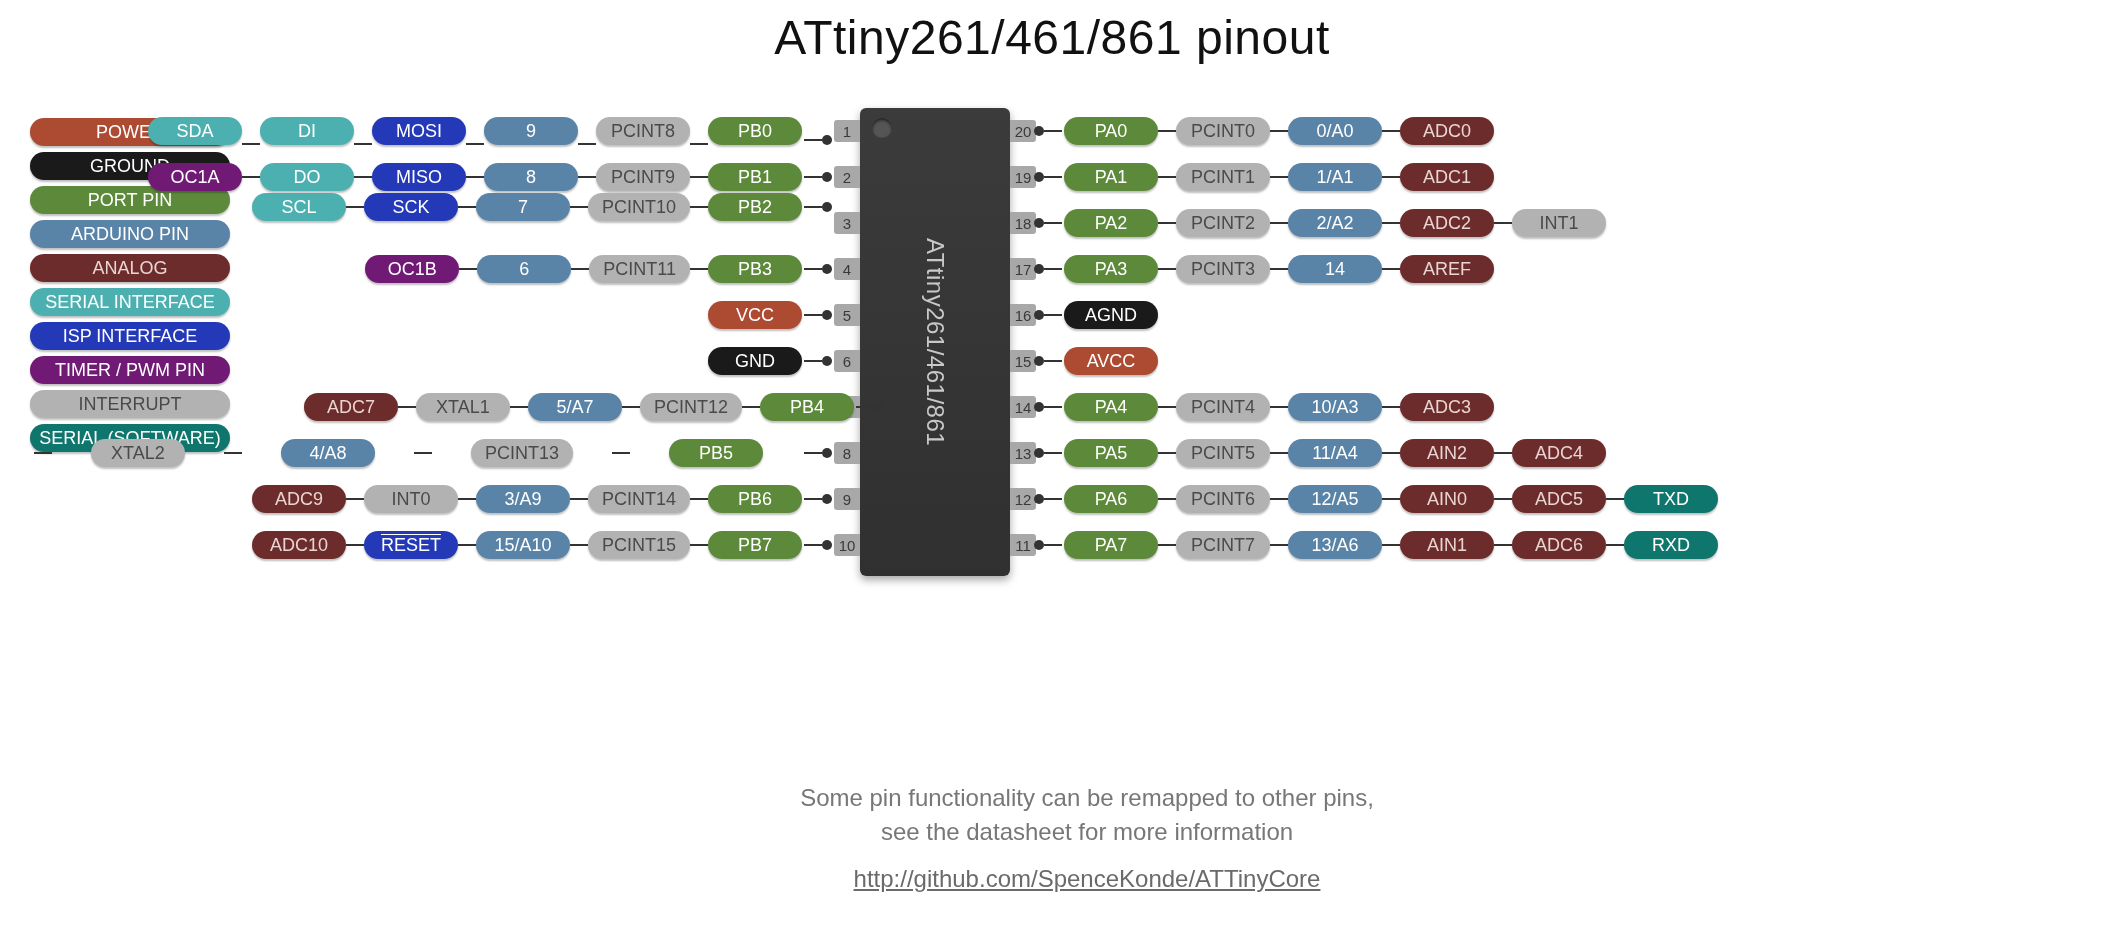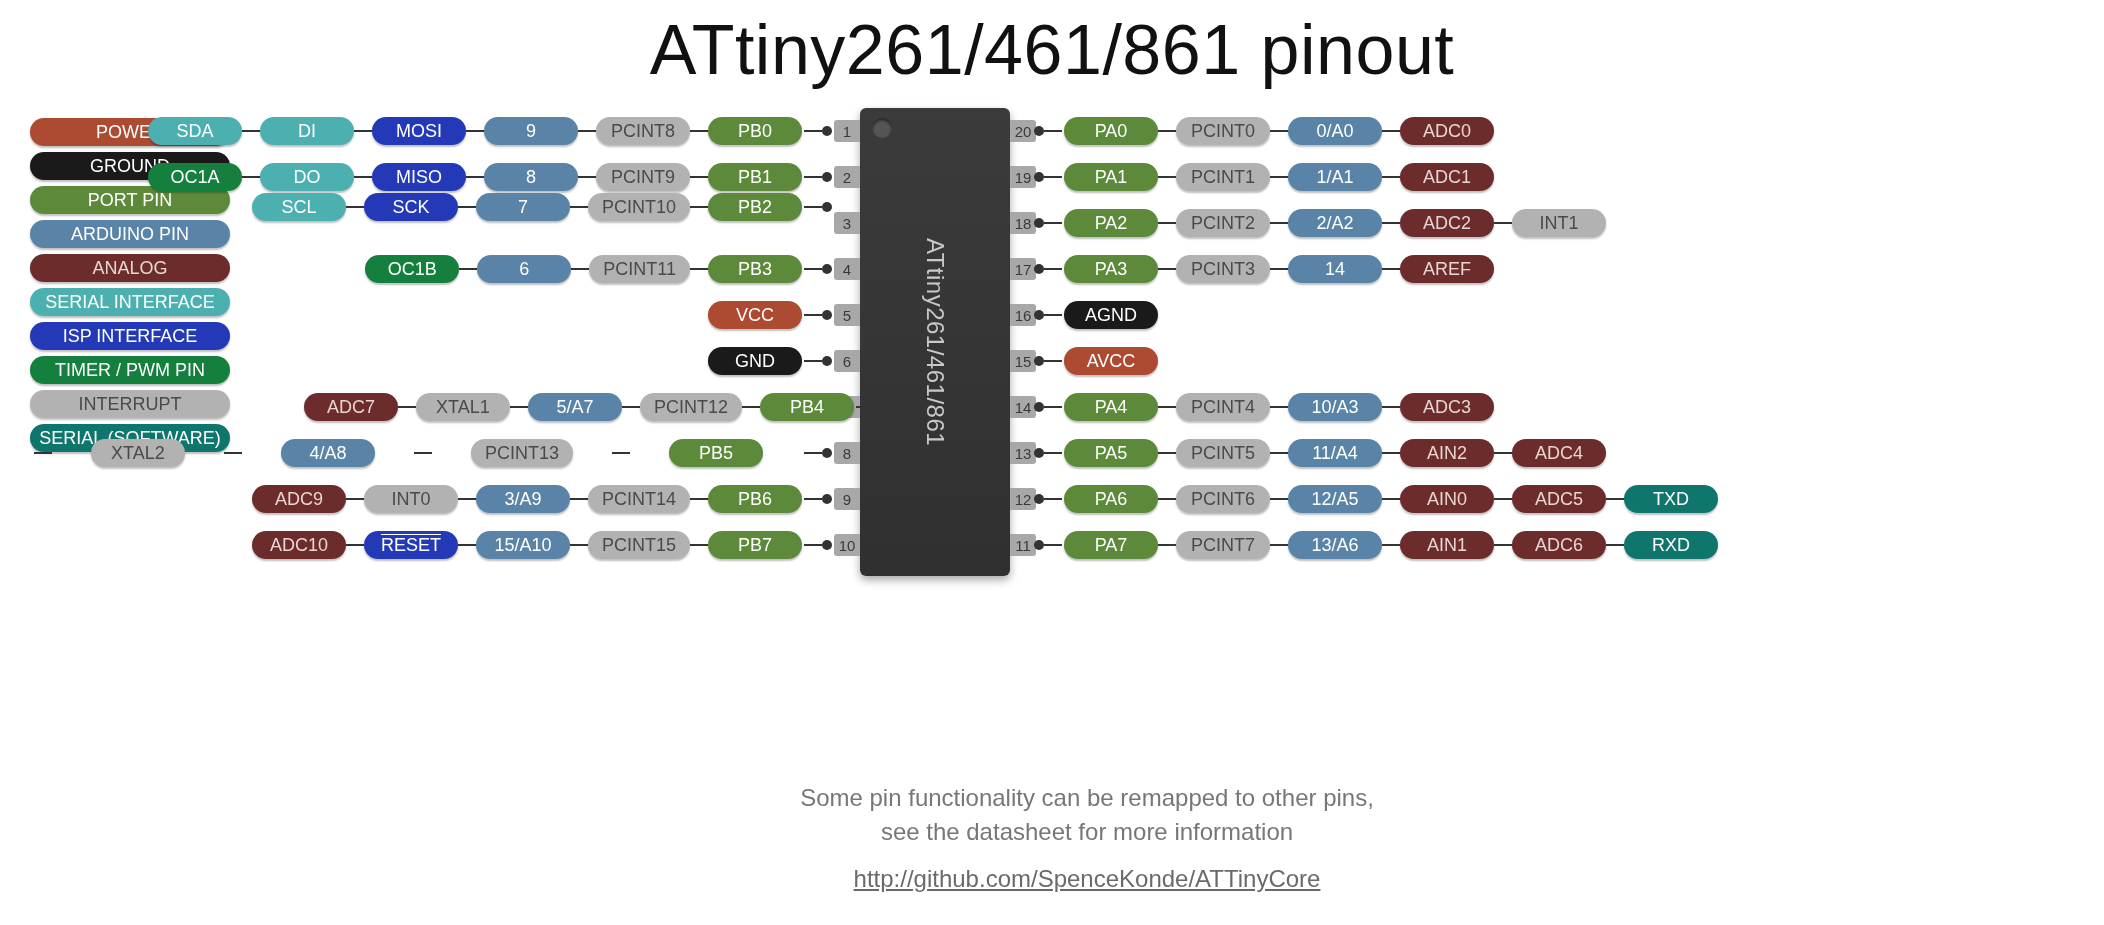--- a/index.html
+++ b/index.html
@@ -14,21 +14,21 @@
     position: relative;
     width: 2104px;
     height: 925px;
   }
   .title {
     position: absolute;
     top: 10px;
     left: 0;
     width: 2104px;
     text-align: center;
-    font-size: 70px;
+    font-size: 48px;
     font-weight: 300;
     letter-spacing: 0.5px;
     color: #111;
   }
   .footer {
     position: absolute;
     bottom: 30px;
     left: 0;
     width: 2104px;
     text-align: center;
@@ -73,21 +73,21 @@
   }
   .legend .pill { width: 200px; padding:0; }
 
   .c-power   { background:#ad4a32; }
   .c-ground  { background:#1a1a1a; }
   .c-port    { background:#5d8a3a; }
   .c-arduino { background:#5984a8; }
   .c-analog  { background:#6c2c2b; color:#e9d5d3; }
   .c-serial  { background:#4db0b0; }
   .c-isp     { background:#2439b8; }
-  .c-timer   { background:#15803d; }
+  .c-timer   { background:#701a75; }
   .c-int     { background:#b2b2b2; color:#4a4a4a; }
   .c-sw      { background:#0f766e; }
 
   .overline { text-decoration: overline; }
 
   
   .chip {
     position: absolute;
     top: 108px;
     left: 860px;
@@ -197,21 +197,21 @@
       <div class="pinbox right" style="top: 288px;">14</div>
       <div class="pinbox left" style="top: 334px;">8</div>
       <div class="pinbox right" style="top: 334px;">13</div>
       <div class="pinbox left" style="top: 380px;">9</div>
       <div class="pinbox right" style="top: 380px;">12</div>
       <div class="pinbox left" style="top: 426px;">10</div>
       <div class="pinbox right" style="top: 426px;">11</div>
     </div>
 
   <div id="rows-left">
-      <div class="row left" style="top: 117px; right: 1272px; left: auto;">
+      <div class="row left" style="top: 117px; right: 1272px; left: auto; align-items: flex-end;">
         <span class="pill c-serial">SDA</span>
         <span class="seg"></span>
         <span class="pill c-serial">DI</span>
         <span class="seg"></span>
         <span class="pill c-isp">MOSI</span>
         <span class="seg"></span>
         <span class="pill c-arduino">9</span>
         <span class="seg"></span>
         <span class="pill c-int">PCINT8</span>
         <span class="seg"></span>

